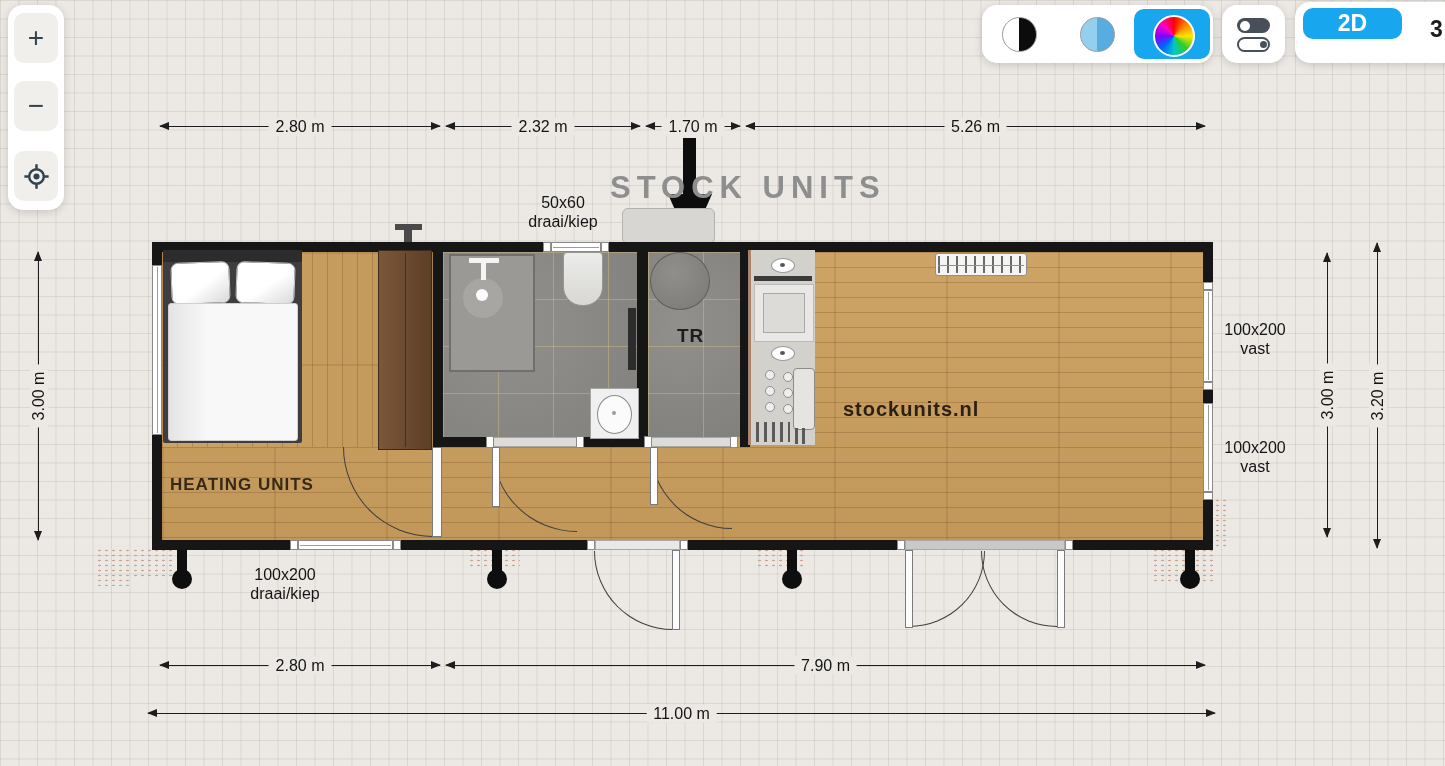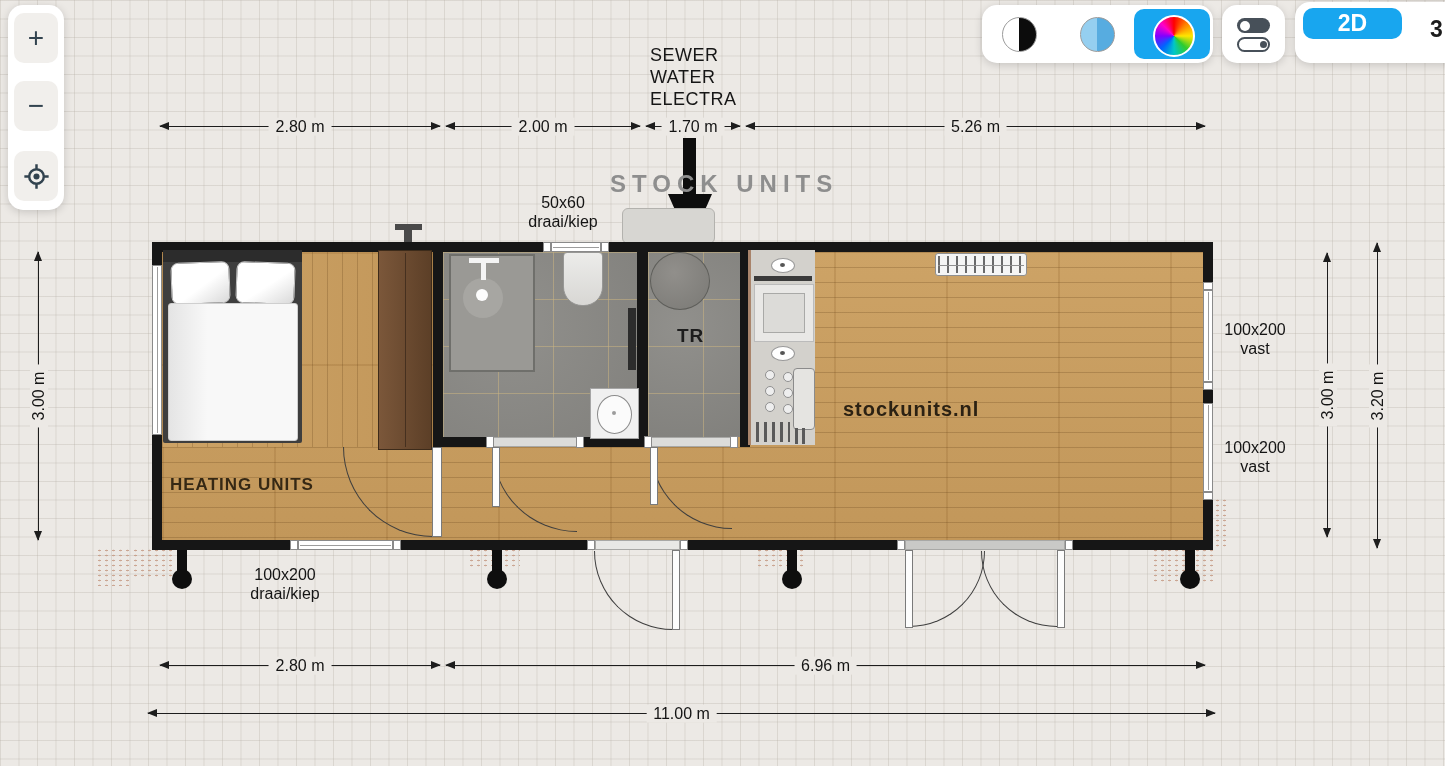--- a/index.html
+++ b/index.html
@@ -60,21 +60,21 @@
   .jamb{position:absolute;background:#fff;border:1px solid #8a8a8a;box-sizing:border-box;}
   .thresh{position:absolute;background:#dcdcda;border:1px solid #a8a8a6;box-sizing:border-box;}
   .leaf{position:absolute;background:#fdfdfd;border:1px solid #7a7a7a;box-sizing:border-box;}
   .arc{position:absolute;box-sizing:border-box;}
   .arc.bl{border-left:1.6px solid #3e3e3e;border-bottom:1.6px solid #3e3e3e;border-bottom-left-radius:100% 100%;}
   .arc.br{border-right:1.6px solid #3e3e3e;border-bottom:1.6px solid #3e3e3e;border-bottom-right-radius:100% 100%;}
   .spout{position:absolute;width:10px;background:#0e0e0e;}
   .spout::after{content:"";position:absolute;left:-5px;bottom:-15px;width:20px;height:20px;background:#0e0e0e;border-radius:50%;}
   .gravel{position:absolute;background-image:radial-gradient(#c59a84 1.1px, rgba(0,0,0,0) 1.5px);
     background-size:7px 5px;opacity:.85;}
-  .watermark{position:absolute;font-size:24px;font-weight:bold;letter-spacing:6px;color:#8e8e8e;white-space:nowrap;}
+  .watermark{position:absolute;font-size:31px;font-weight:bold;letter-spacing:6px;color:#8e8e8e;white-space:nowrap;}
 </style>
 </head>
 <body>
 
 <div class="stage">
 
   <div class="panel" style="left:8px;top:5px;width:56px;height:205px;">
     <div class="sq-btn" style="left:6px;top:8px;width:44px;height:50px;">
       <span>+</span>
     </div>
@@ -109,40 +109,35 @@
   </div>
   <div class="panel" style="left:1295px;top:2px;width:165px;height:61px;">
     <div class="mode-btn" style="left:8px;top:6px;width:99px;height:31px;">
       <span>2D</span>
     </div>
     <div style="position:absolute;left:135px;top:14px;font-size:23px;font-weight:bold;color:#1c1c1c;cursor:pointer;">
       <span>3</span>
     </div>
   </div>
 
-  <div class="abs" style="left:650px;top:44px;font-size:18px;line-height:22px;color:#161616;letter-spacing:.5px;">
-    <div>SEWER</div>
-    <div>WATER</div>
-    <div>ELECTRA</div>
-  </div>
   <div class="abs" style="left:683px;top:138px;width:13px;height:58px;background:#0d0d0d;"></div>
   <div class="abs" style="left:668px;top:194px;width:0;height:0;border-left:22px solid transparent;border-right:22px solid transparent;border-top:50px solid #0d0d0d;"></div>
   <div class="abs" style="left:622px;top:208px;width:91px;height:34px;background:#d7d6d2;border:1px solid #b3b2ae;border-radius:6px;"></div>
 
   <div class="watermark" style="left:610px;top:170px;">STOCK UNITS</div>
 
   <div class="dim-h" style="left:160px;top:126px;width:280px;">
     <i class="ah-l"></i>
       <i class="ah-r"></i>
       <span class="dlbl">2.80 m</span>
     </div>
   <div class="dim-h" style="left:446px;top:126px;width:194px;">
     <i class="ah-l"></i>
       <i class="ah-r"></i>
-      <span class="dlbl">2.00 m</span>
+      <span class="dlbl">2.32 m</span>
     </div>
   <div class="dim-h" style="left:646px;top:126px;width:94px;">
     <i class="ah-l"></i>
       <i class="ah-r"></i>
       <span class="dlbl">1.70 m</span>
     </div>
   <div class="dim-h" style="left:746px;top:126px;width:459px;">
     <i class="ah-l"></i>
       <i class="ah-r"></i>
       <span class="dlbl">5.26 m</span>
@@ -165,21 +160,21 @@
     </div>
 
   <div class="dim-h" style="left:160px;top:665px;width:280px;">
     <i class="ah-l"></i>
       <i class="ah-r"></i>
       <span class="dlbl">2.80 m</span>
     </div>
   <div class="dim-h" style="left:446px;top:665px;width:759px;">
     <i class="ah-l"></i>
       <i class="ah-r"></i>
-      <span class="dlbl">6.96 m</span>
+      <span class="dlbl">7.90 m</span>
     </div>
   <div class="dim-h" style="left:148px;top:713px;width:1067px;">
     <i class="ah-l"></i>
       <i class="ah-r"></i>
       <span class="dlbl">11.00 m</span>
     </div>
 
   <div class="plan-note" style="left:505px;top:193px;width:116px;">
     <div>50x60</div>
       <div>draai/kiep</div>

